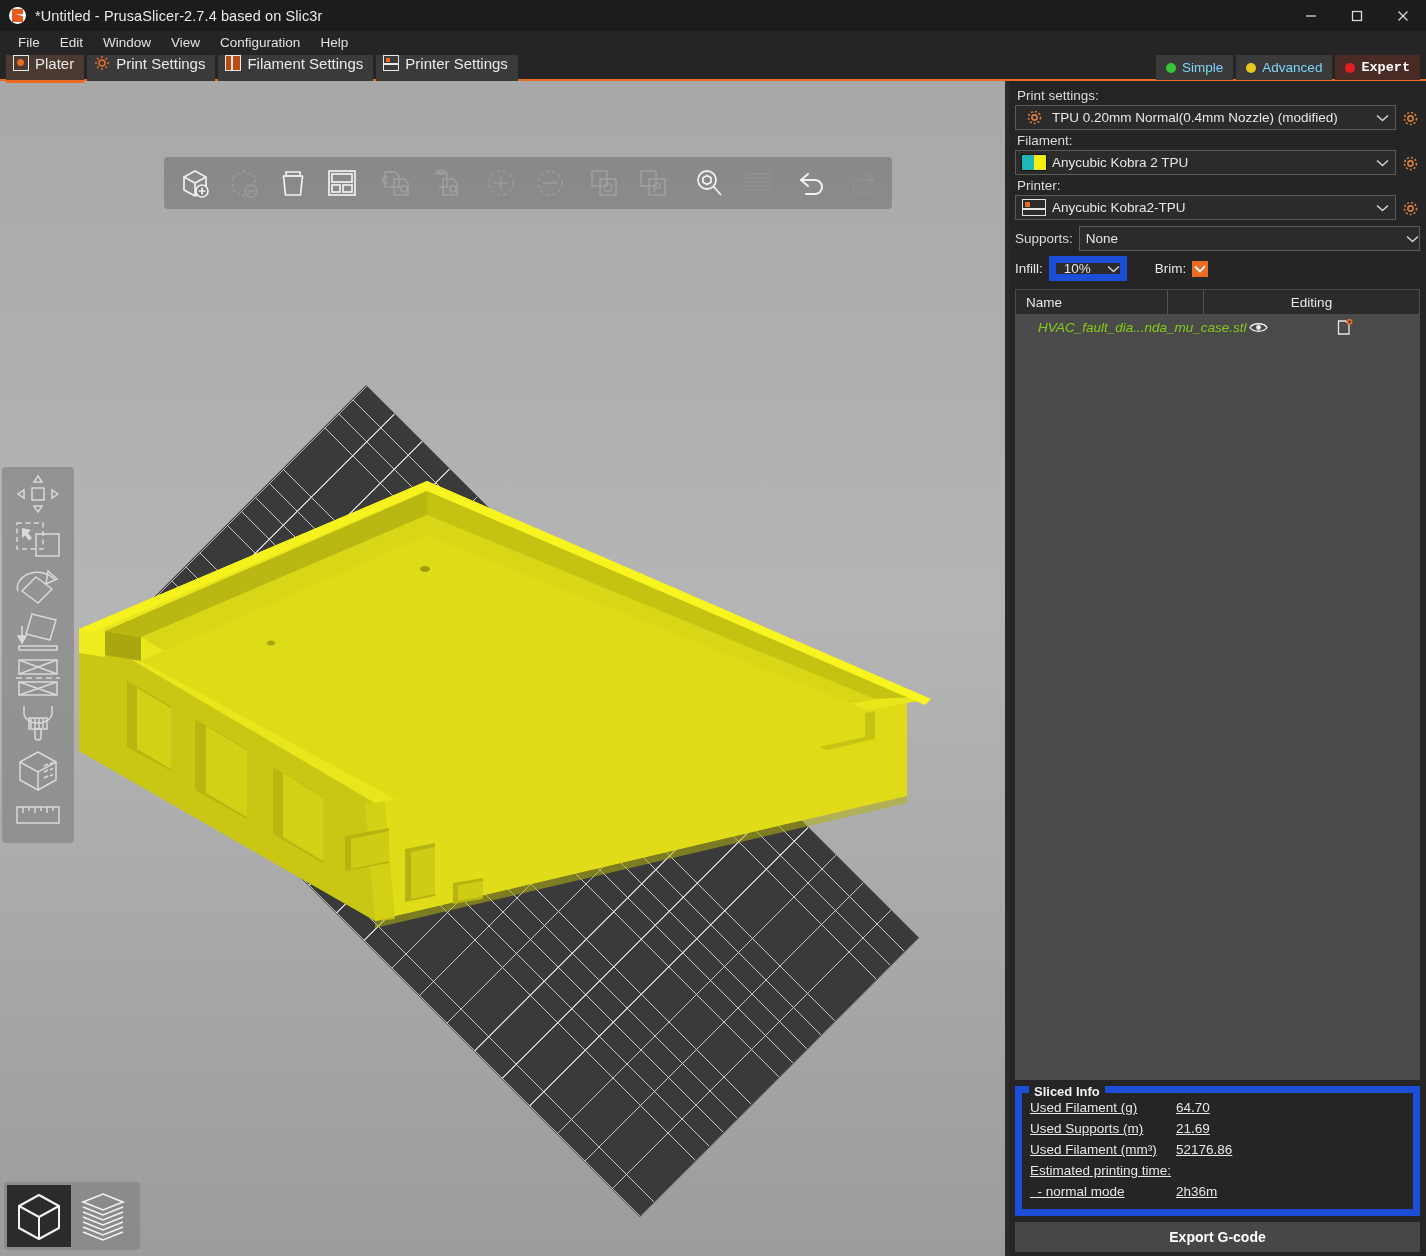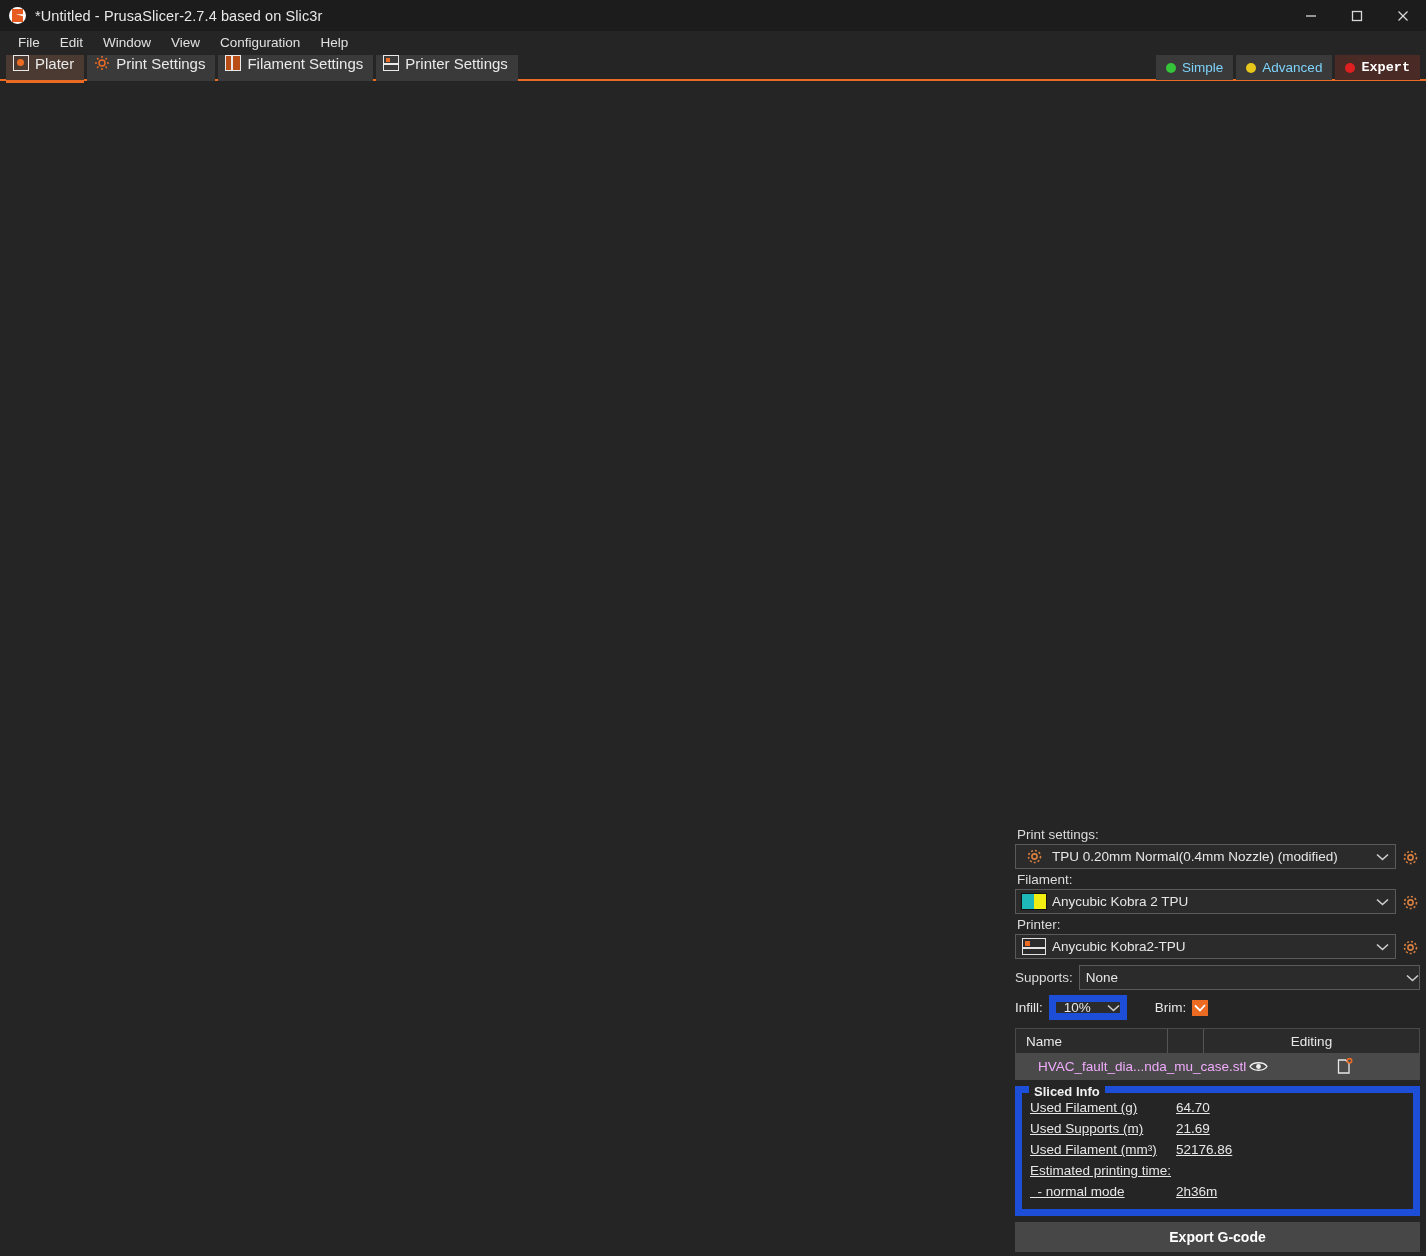--- a/index.html
+++ b/index.html
@@ -89,21 +89,21 @@
 
   .mode-btns { position: absolute; right: 6px; bottom: 1px; display:flex; gap:3px; z-index:2; }
   .mode-btn {
     height: 25px; display:flex; align-items:center; gap:6px; padding: 0 10px;
     background:#3a3a3a; color:#7dd3fc; font-size: 13.5px;
   }
   .mode-btn.active { background:#4a2a24; color:#fff; font-weight:bold;font-family:Liberation Mono, monospace; }
   .mode-dot { width:10px; height:10px; border-radius:50%; flex:none; }
 
   
-  .body { flex:1; display:flex; position:relative; min-height:0;align-items:flex-end; }
+  .body { flex:1; display:flex; position:relative; min-height:0; }
 
   
   .viewport {
     position: relative; width: 1005px; flex: none;
     background: linear-gradient(#a8a8a8, #b5b5b5 45%, #9c9c9c);
     overflow: hidden;
   }
   .plate-wrap { position:absolute; left:0; top:0; width:100%; height:100%; }
   .plate {
     position: absolute;
@@ -195,21 +195,21 @@
     width:16px; height:16px; background:#ec6b23; display:flex; align-items:center; justify-content:center;
   }
 
   
   .objlist { margin-top:8px; flex:1; display:flex; flex-direction:column; background:#4a4a4a; border:1px solid #4a4a4a; min-height:0; }
   .objlist-head { display:flex; height:24px; background:#2b2b2b; color:#e8e8e8; font-size:13.5px; align-items:center; }
   .oh-name { flex:1; padding-left:10px; border-right:1px solid #555; height:100%; display:flex; align-items:center; }
   .oh-eye { width:36px; border-right:1px solid #555; height:100%; }
   .oh-edit { width:215px; display:flex; align-items:center; justify-content:center; height:100%; }
   .objrow { display:flex; height:26px; align-items:center; background:#4a4a4a; }
-  .or-name { flex:1; padding-left:22px; color:#f0abfc; font-size:13.5px; white-space:nowrap; }
+  .or-name { flex:1; padding-left:22px; color:#84cc16; font-size:13.5px; white-space:nowrap;font-style:italic; }
   .or-eye { width:36px; display:flex; align-items:center; justify-content:center; }
   .or-edit { width:215px; display:flex; align-items:center; justify-content:center; }
   .objlist-body { flex:1; background:#4a4a4a; min-height:0; }
 
   
   .sliced {
     margin-top:6px; border:7px solid #1d4ed8; padding: 4px 8px 7px 8px; position:relative;text-decoration:underline;
   }
   .sliced-title {
     position:absolute; top:-9px; left:7px; background:#252525; padding:0 5px;

